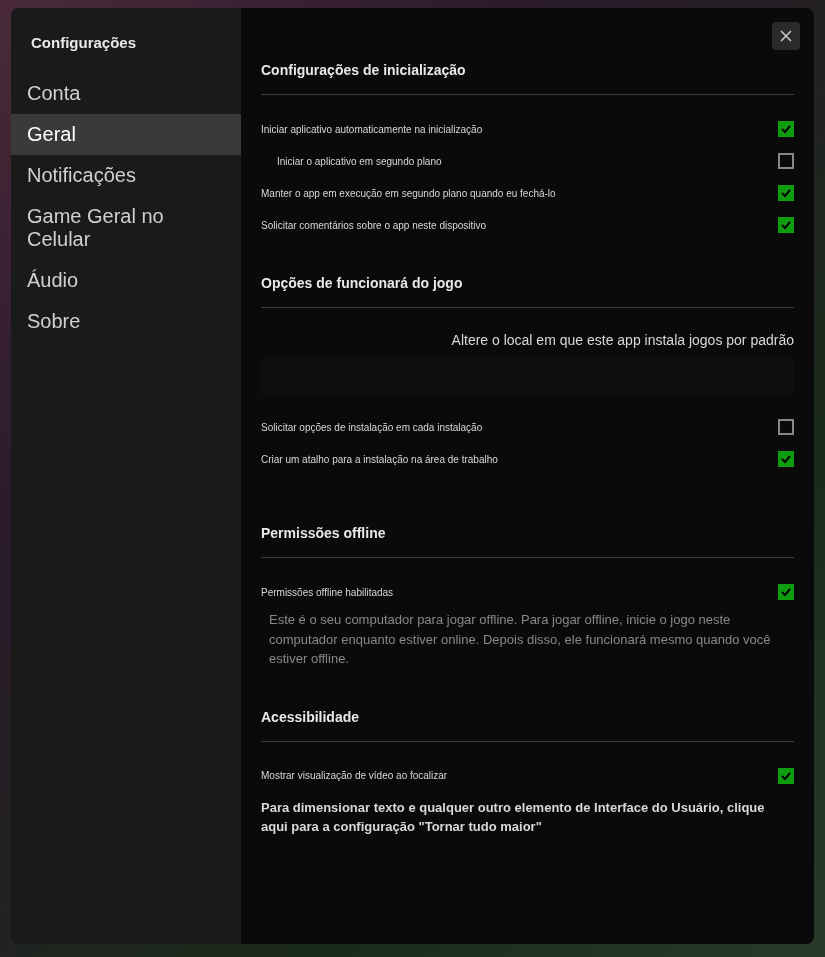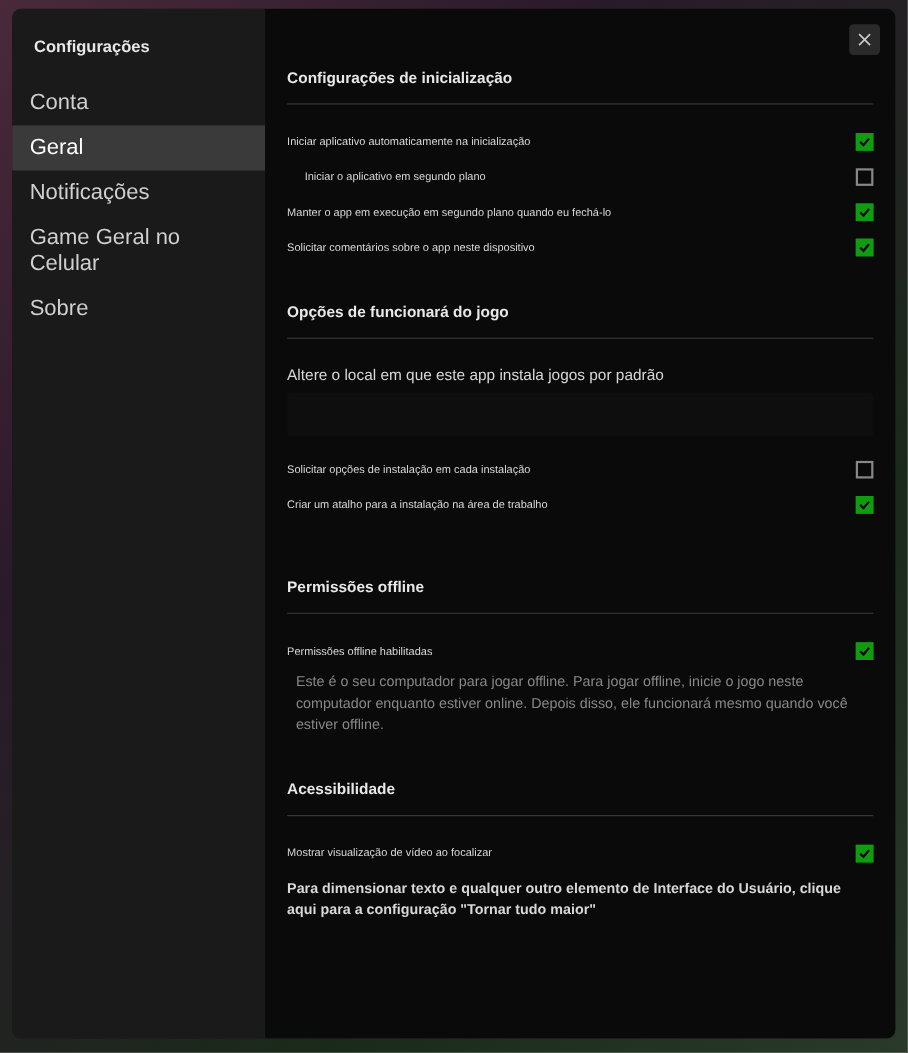--- a/index.html
+++ b/index.html
@@ -106,20 +106,21 @@
     font-size: 13px;
     color: #888;
     padding: 2px 0 6px 8px;
     line-height: 1.5;
   }
   .help-text {
     font-size: 13px;
     color: #a8a8a8;
     line-height: 1.5;
     padding-top: 4px;
+    text-align: right;
   }
   .dropdown-area {
     min-height: 40px;
     background: rgba(255,255,255,0.02);
     border-radius: 4px;
     margin: 6px 0 14px 0;
   }
   .bold-note {
     font-size: 13px;
     font-weight: bold;
@@ -132,20 +133,21 @@
 <body>
 
 <div class="modal">
 
   <div class="sidebar">
     <div class="sidebar-title">Configurações</div>
     <div class="sidebar-item"><span>Conta</span></div>
     <div class="sidebar-item active"><span>Geral</span></div>
     <div class="sidebar-item"><span>Notificações</span></div>
     <div class="sidebar-item"><span>Game Geral no Celular</span></div>
+    <div class="sidebar-item"><span>Áudio</span></div>
     <div class="sidebar-item"><span>Sobre</span></div>
   </div>
 
   <div class="content">
     <div class="close-btn">
       <svg viewBox="0 0 12 12">
           <path d="M1 1 L11 11 M11 1 L1 11" stroke="#ccc" stroke-width="1.5" fill="none"></path>
         </svg>
     </div>
 

